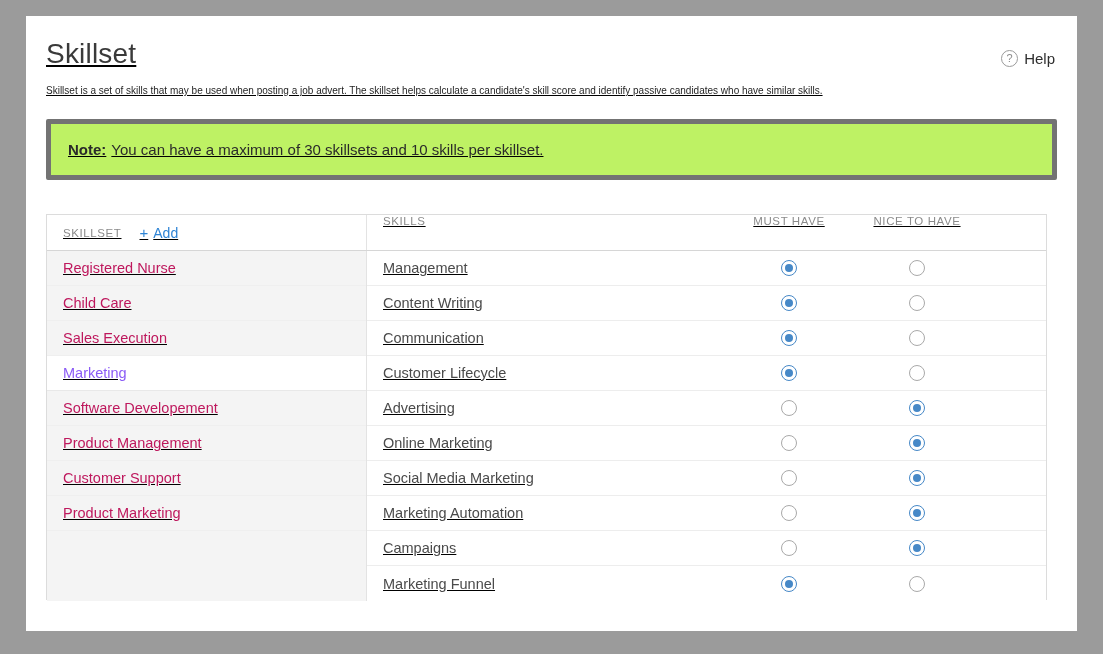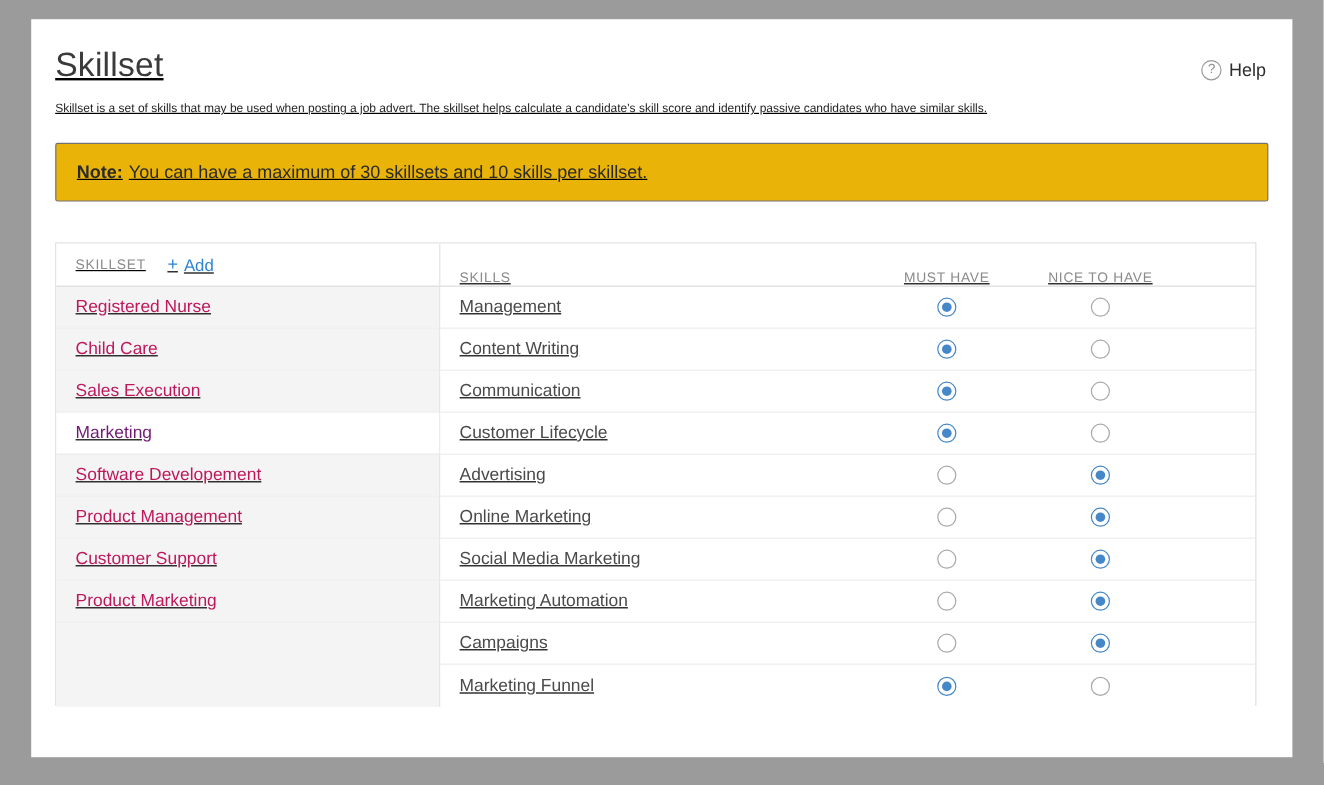--- a/index.html
+++ b/index.html
@@ -48,24 +48,24 @@
   .page-desc {
     margin-top: 10px;
     font-size: 10px;
     color: #1f1f1f;
     line-height: 21px;
     max-width: 880px;
   }
   
   .note-box {
     margin-top: 18px;
-    background: #eab308;
-    border: 1px solid #737373;
+    background: #bef264;
+    border: 5px solid #737373;
     border-radius: 2px;
-    height: 49px;
+    height: 61px;
     display: flex;
     align-items: center;
     padding: 0 17px;
     font-size: 15px;
     color: #2a2a2a;
   }
   .note-label { font-weight: bold; margin-right: 5px; }
   
   .skills-table {
     margin-top: 34px;
@@ -102,21 +102,21 @@
     align-items: center;
     gap: 5px;
     color: #2e84d5;
     font-size: 14px;
     cursor: pointer;
   }
   .plus-icon { font-size: 15px; line-height: 1; }
   .th-right {
     flex: 1;
     display: flex;
-    align-items: flex-end;
+    align-items: flex-start;
   }
   .th-skills {
     flex: 1;
     padding-left: 16px;
   }
   .th-must, .th-nice {
     display: flex;
     justify-content: center;
     align-items: center;
   }
@@ -141,21 +141,21 @@
     display: flex;
     align-items: center;
     padding-left: 16px;
     font-size: 14.5px;
     color: #be185d;
     border-bottom: 1px solid #efefef;
     cursor: pointer;
   }
   .skillset-item.sel {
     background: #ffffff;
-    color: #701a75;
+    color: #8b5cf6;
     border-bottom: 1px solid #e8e8e8;
   }
   .skills-col {
     flex: 1;
     display: flex;
     flex-direction: column;
     background: #ffffff;
   }
   .skill-row {
     height: 35px;

